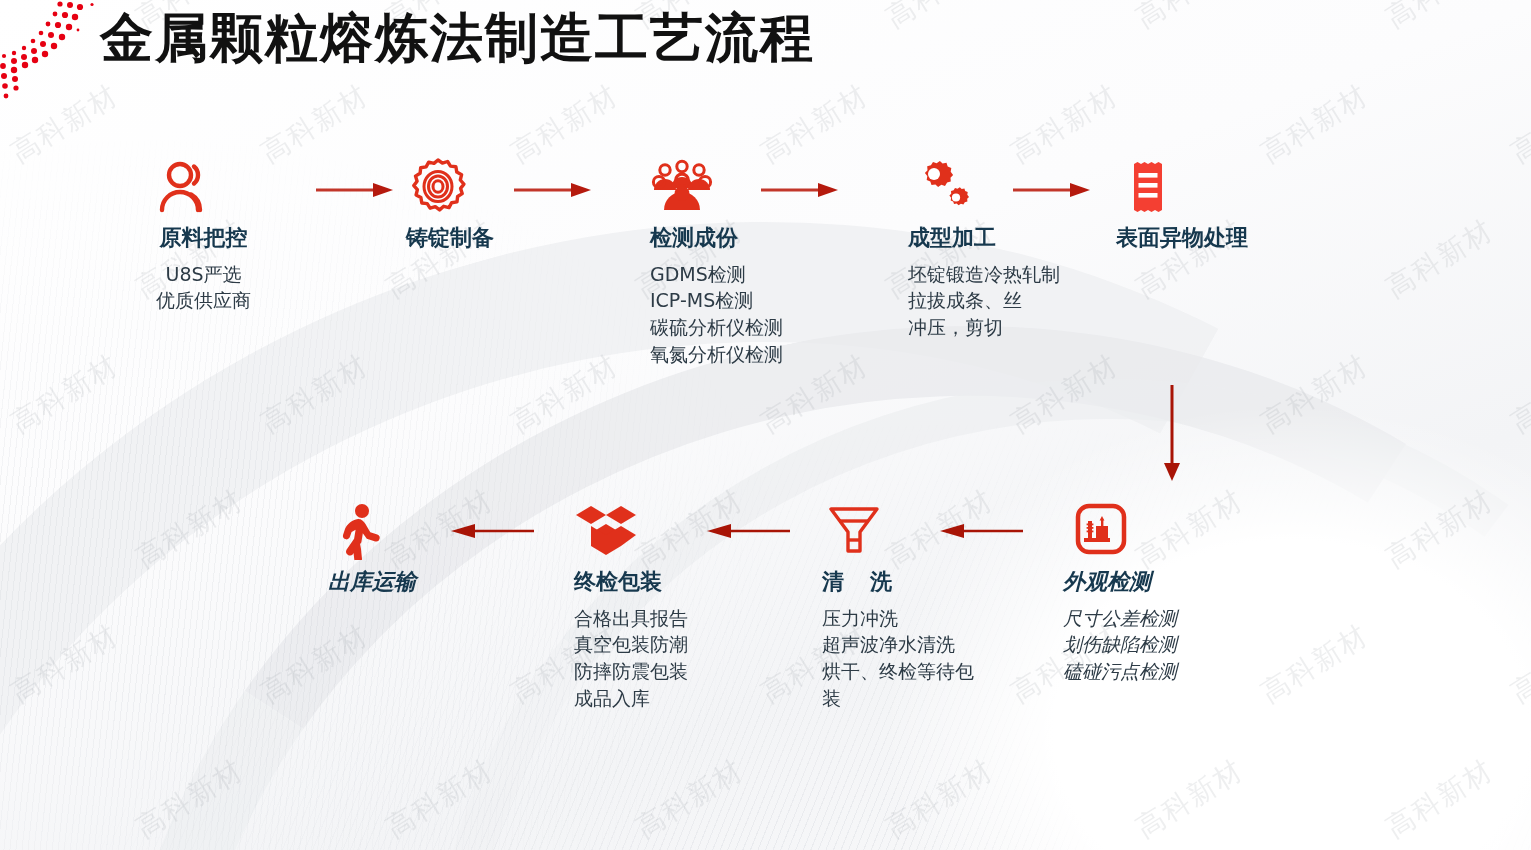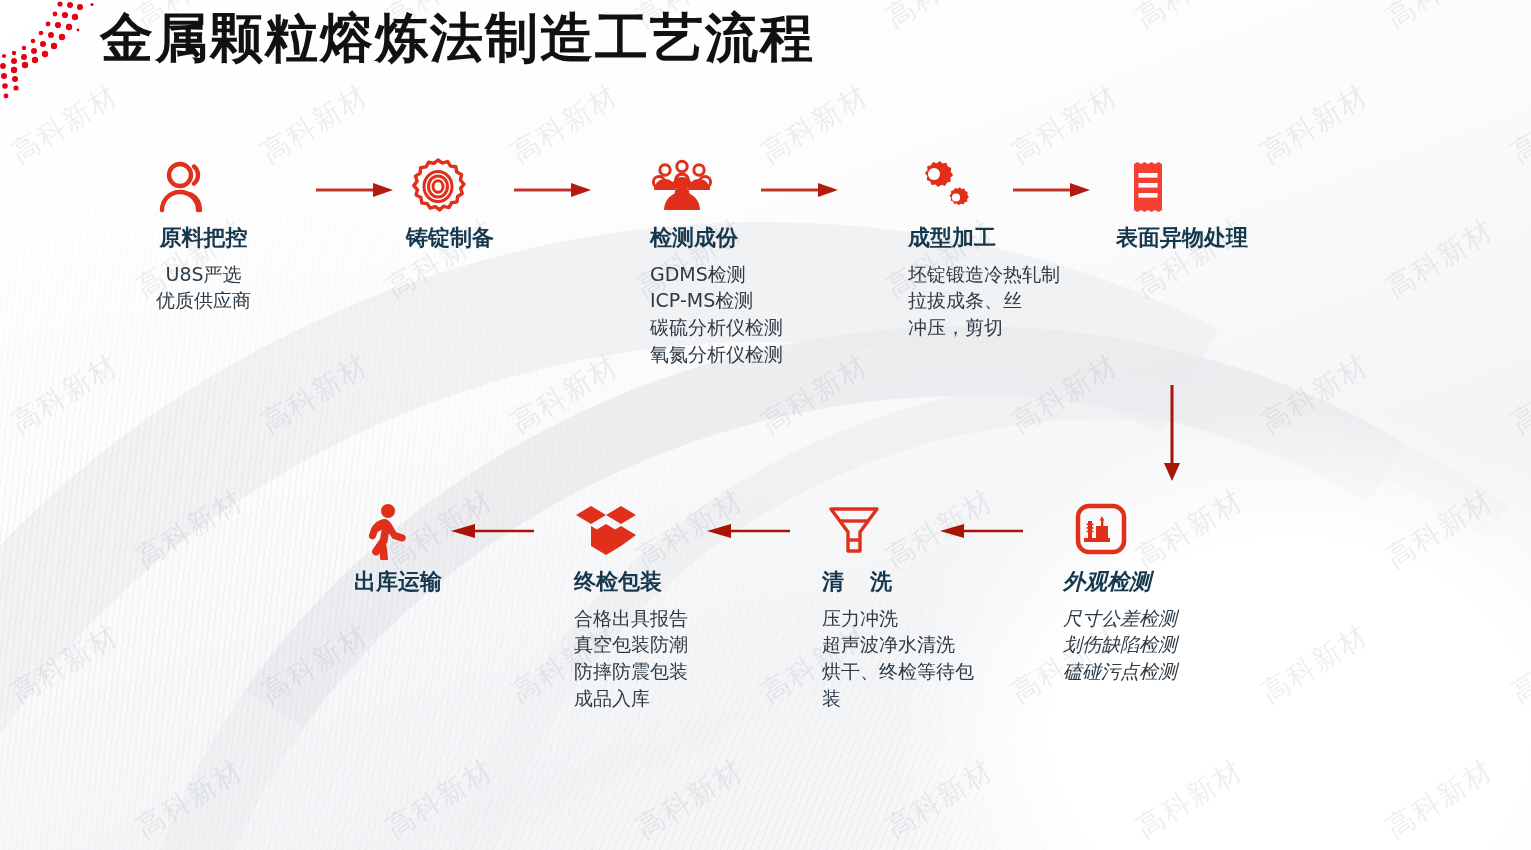--- a/index.html
+++ b/index.html
@@ -454,21 +454,21 @@
       <span class="ln">防摔防震包装</span>
       <span class="ln">成品入库</span>
     </div>
   </div>
 
   <svg class="arrow" style="left:449px; top:521px;" width="85" height="20" viewBox="0 0 85 20">
     <line x1="22" y1="10" x2="85" y2="10" stroke="#a81406" stroke-width="2.6"></line>
     <polygon points="26,3 26,17 2,10" fill="#a81406"></polygon>
   </svg>
 
-  <div class="step" style="left:354px; top:502px;">
+  <div class="step" style="left:328px; top:502px;font-style:italic;">
     <svg class="step-icon" viewBox="0 0 64 58" width="64">
       <g fill="#e0301b">
         <circle cx="34" cy="9" r="7"></circle>
         <path d="M30 17 c-6 1 -11 5 -13 10 l-2 6 a3.6 3.6 0 0 0 6.6 2.6 l2 -5.5 4 -2.4 -1.5 9 -7.6 11 a4 4 0 0 0 6.4 4.6 l8.5 -12 1.4 -9 4 5.5 8.5 2.6 a3.6 3.6 0 0 0 2 -6.9 l-7 -2.2 -5 -8.6 c-1.6 -2.8 -4 -4.9 -7.3 -4.8z"></path>
         <path d="M31 36 l2 11 1 10 a3.9 3.9 0 0 1 -7.7 .6 l-1.3 -11z"></path>
       </g>
     </svg>
     <div class="step-title">出库运输</div>
   </div>
 

